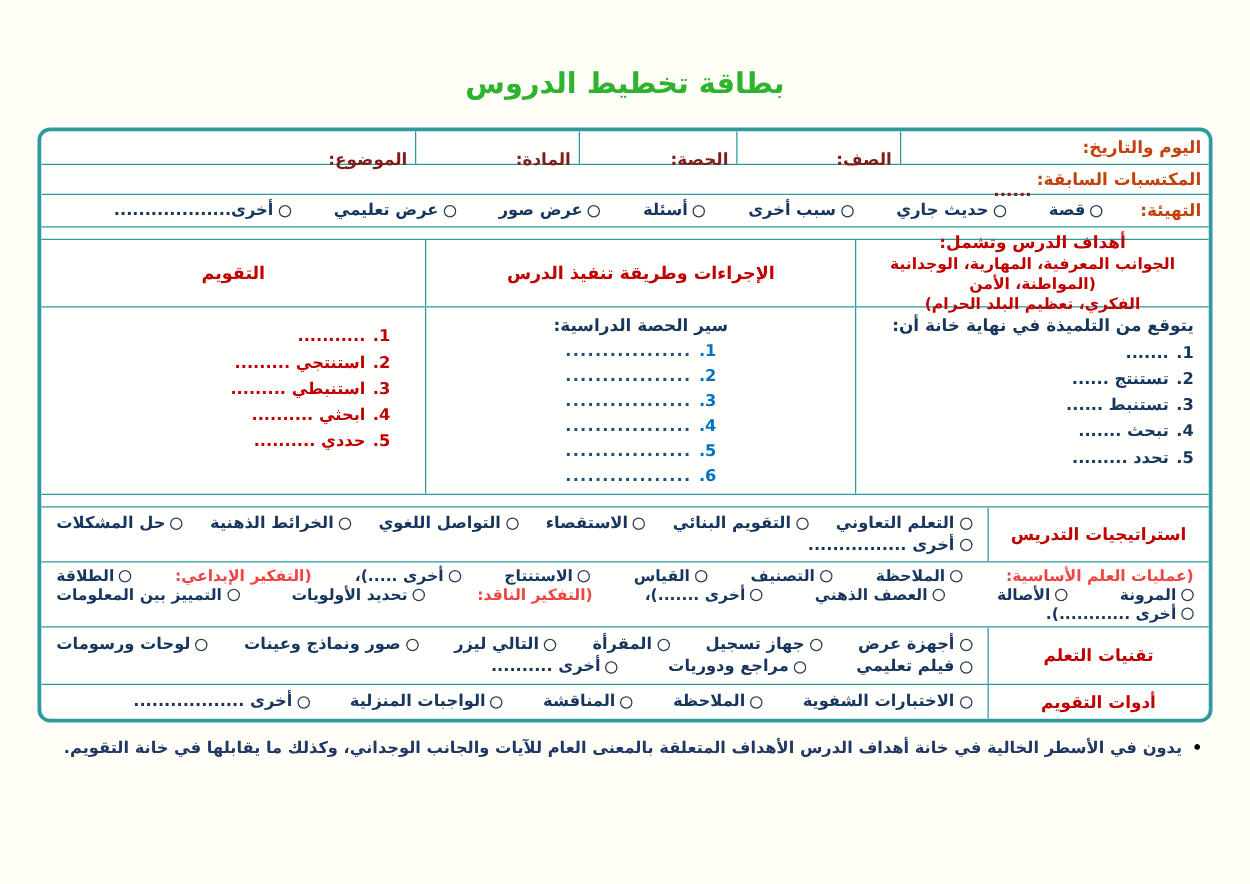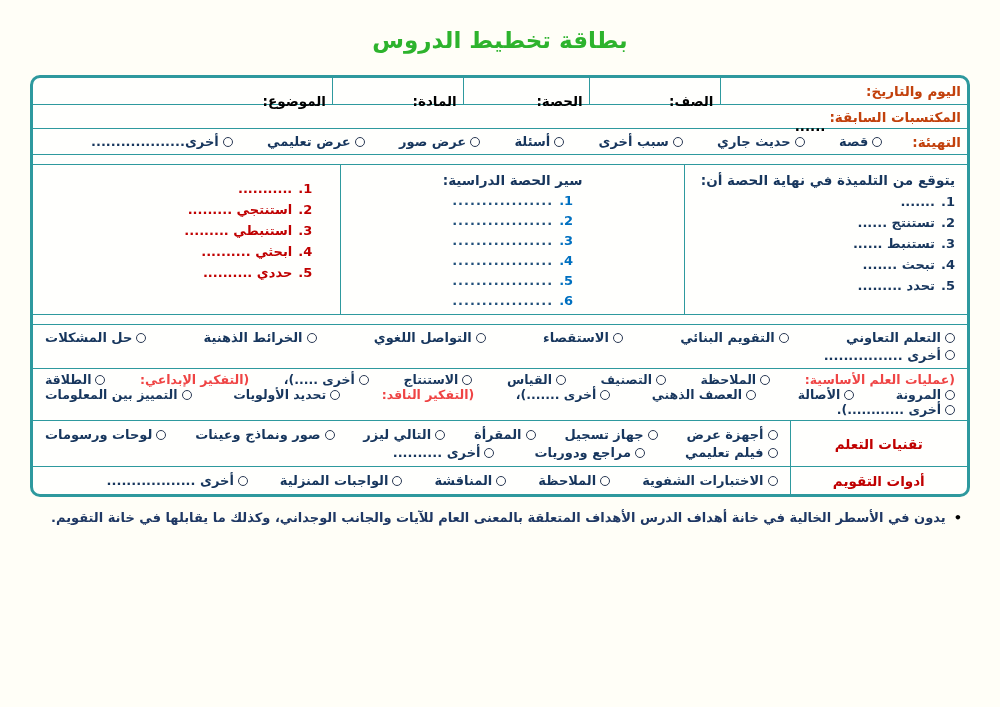--- a/index.html
+++ b/index.html
@@ -7,21 +7,21 @@
   body {
     background:#fffef7;
     font-family:"DejaVu Sans","Liberation Sans",sans-serif;
     font-weight:bold;
     direction:rtl;
     color:#17365d;
     overflow:hidden;
   }
   .title {
     text-align:center;
-    padding-top:27px;
+    padding-top:54px;
     font-size:23px;
     color:#2db32d;
     margin-bottom:22px;
   }
   .card {
     margin:0 30px;
     border:3px solid #2e999e;
     border-radius:10px;
     overflow:hidden;
     background:#fffffd;
@@ -78,21 +78,21 @@
   .r6 { height:44px; } .r7 { height:52px; } .r8 { height:46px; } .r9 { height:27px; }
   .g40 { gap:40px; } .g32 { gap:32px; }
 
   
   .opt { display:inline-flex; align-items:center; gap:4px; font-size:13px; color:#17365d; white-space:nowrap;text-align:center; }
   .opt-sm { font-size:12.5px; }
   .radio { width:10px; height:10px; border:1.5px solid #2b3a55; border-radius:50%; display:inline-block; flex:none; background:#fffffd; }
   .seg { font-size:12.5px; color:#ef4444; white-space:nowrap; }
 
   .red { color:#c2410c; }
-  .navy { color:#000000;margin-top:19px; }
+  .navy { color:#7f1d1d;margin-top:19px; }
 
   
   .note { margin:13px 38px 0 30px; display:flex; gap:8px; font-size:13px; color:#1f3864; align-items:flex-start; }
   .bullet { color:#000; }
 </style>
 </head>
 <body>
 
 <h1 class="title">بطاقة تخطيط الدروس</h1>
 
@@ -150,24 +150,37 @@
         </span>
       <span class="opt">
           <span class="radio"></span>
           <span>أخرى...................</span>
         </span>
     </div>
   </div>
 
   <div class="row spacer"></div>
 
+  <div class="row band band-header">
+    <div class="col col-obj">
+      <div class="hdr-line1">أهداف الدرس وتشمل:</div>
+      <div class="hdr-small">الجوانب المعرفية، المهارية، الوجدانية (المواطنة، الأمن</div>
+      <div class="hdr-small">الفكري، تعظيم البلد الحرام)</div>
+    </div>
+    <div class="col col-proc">
+      <div class="hdr-one">الإجراءات وطريقة تنفيذ الدرس</div>
+    </div>
+    <div class="col col-eval">
+      <div class="hdr-one">التقويم</div>
+    </div>
+  </div>
 
   <div class="row band band-content">
     <div class="col col-obj col-obj-content">
-      <div class="intro">يتوقع من التلميذة في نهاية الحصة أن:</div>
+      <div class="intro">يتوقع من التلميذة في نهاية خانة أن:</div>
       <div class="li obj-li">
           <span class="num">1.</span>
           <span class="txt">.......</span>
         </div>
       <div class="li obj-li">
           <span class="num">2.</span>
           <span class="txt">تستنتج ......</span>
         </div>
       <div class="li obj-li">
           <span class="num">3.</span>
@@ -231,20 +244,21 @@
             <span class="num">5.</span>
             <span class="txt">حددي ..........</span>
           </div>
       </div>
     </div>
   </div>
 
   <div class="row spacer"></div>
 
   <div class="row lbl-row r6">
+    <div class="lbl-col">استراتيجيات التدريس</div>
     <div class="content-col">
       <div class="line between">
         <span class="opt">
             <span class="radio"></span>
             <span>التعلم التعاوني</span>
           </span>
         <span class="opt">
             <span class="radio"></span>
             <span>التقويم البنائي</span>
           </span>

